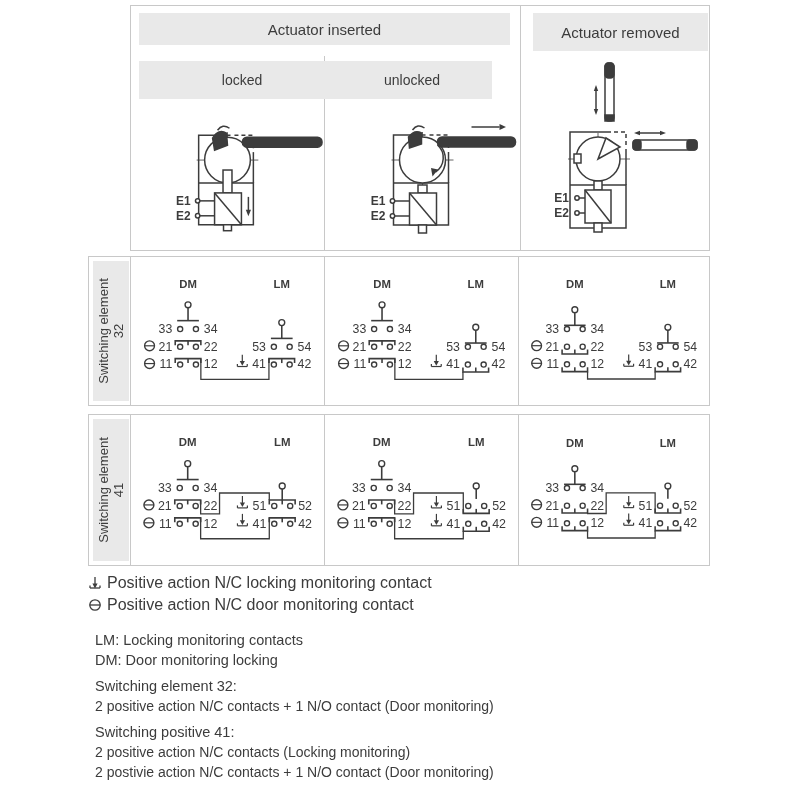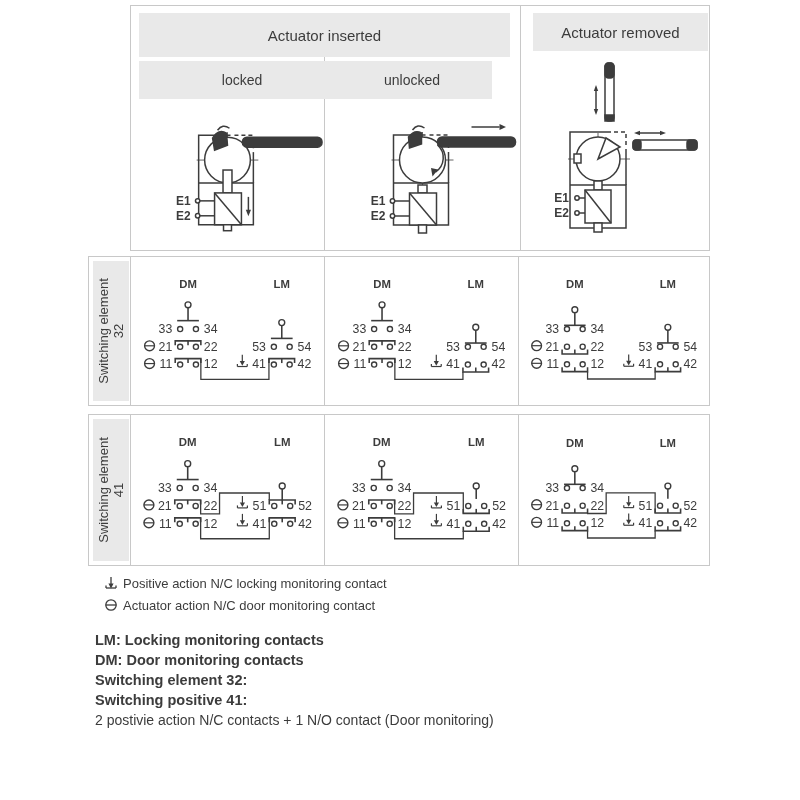--- a/index.html
+++ b/index.html
@@ -9,38 +9,38 @@
   .hdr{position:absolute;background:var(--header_bg,#e9e9e9);display:flex;align-items:center;justify-content:center;
        font-size:15px;color:var(--text,#3c3c3c);}
   .subhdr{font-size:14px;}
   .vsep{position:absolute;width:1px;background:var(--border,#c8c8c8);}
   .rowlabel{position:absolute;left:4px;top:4px;bottom:4px;width:36px;background:var(--header_bg,#e9e9e9);
             display:flex;align-items:center;justify-content:center;overflow:visible;}
   .rowlabel-inner{transform:rotate(-90deg);white-space:nowrap;text-align:center;font-size:13px;line-height:15px;}
   .cell{position:absolute;top:0;bottom:0;}
   .cell svg,.ill svg{display:block;width:100%;height:100%;}
   .ill{position:absolute;text-align:right;}
-  .legend{position:absolute;left:104px;top:572px;font-size:13px;}
+  .legend{position:absolute;left:88px;top:572px;font-size:16px;}
   .legend-row{display:flex;align-items:center;gap:5px;height:22px;}
   .legend-row svg{flex:0 0 auto;}
   .notes{position:absolute;left:95px;top:630px;font-size:14px;line-height:20px;}
-  .notes .bold{font-weight:bold;font-size:14.5px;}
-  .notes .title{margin-top:0;}
+  .notes .bold{font-weight:normal;font-size:14.5px;}
+  .notes .title{margin-top:6px;}
   text{font-family:"Liberation Sans",sans-serif;}
 </style>
 </head>
 <body>
 
 <div class="page">
 
   <div class="box" style="left:130px;top:5px;width:580px;height:246px;">
     <div class="vsep" style="left:193px;top:50px;bottom:0;"></div>
     <div class="vsep" style="left:389px;top:0;bottom:0;"></div>
 
-    <div class="hdr" style="left:8px;top:7px;width:371px;height:44px;">Actuator inserted</div>
+    <div class="hdr" style="left:8px;top:7px;width:371px;height:32px;">Actuator inserted</div>
     <div class="hdr" style="left:396px;top:7px;width:175px;height:38px;margin-left:6px;">Actuator removed</div>
     <div class="hdr subhdr" style="left:8px;top:55px;width:206px;height:38px;">locked</div>
     <div class="hdr subhdr" style="left:201px;top:55px;width:160px;height:38px;">unlocked</div>
 
     <div class="ill" style="left:0;top:94px;width:193px;height:150px;">
       <svg viewBox="0 0 194 150">
         <g stroke="#3c3c3c" fill="none" stroke-width="1.5">
           <line x1="66" y1="60" x2="128" y2="60" stroke-width="0.8"></line>
           <line x1="97" y1="32" x2="97" y2="88" stroke-width="0.8"></line>
           <polyline points="100,35 68,35 68,125 123,125 123,83 68,83"></polyline>
@@ -480,25 +480,27 @@
       </svg>
       <span>Positive action N/C locking monitoring contact</span>
     </div>
     <div class="legend-row">
       <svg width="14" height="16" viewBox="0 0 14 16">
         <g stroke="#3c3c3c" stroke-width="1.3" fill="none">
           <circle cx="7" cy="8" r="5.2"></circle>
             <line x1="1.8" y1="8" x2="12.2" y2="8"></line>
         </g>
       </svg>
-      <span>Actuator action N/C door monitoring contact</span>
+      <span>Positive action N/C door monitoring contact</span>
     </div>
   </div>
 
   <div class="notes">
     <div class="bold">LM: Locking monitoring contacts</div>
-    <div class="bold">DM: Door monitoring contacts</div>
+    <div class="bold">DM: Door monitoring locking</div>
     <div class="bold title">Switching element 32:</div>
+    <div>2 positive action N/C contacts + 1 N/O contact (Door monitoring)</div>
     <div class="bold title">Switching positive 41:</div>
+    <div>2 positive action N/C contacts (Locking monitoring)</div>
     <div>2 postivie action N/C contacts + 1 N/O contact (Door monitoring)</div>
   </div>
 
 </div>
 
 </body></html>

